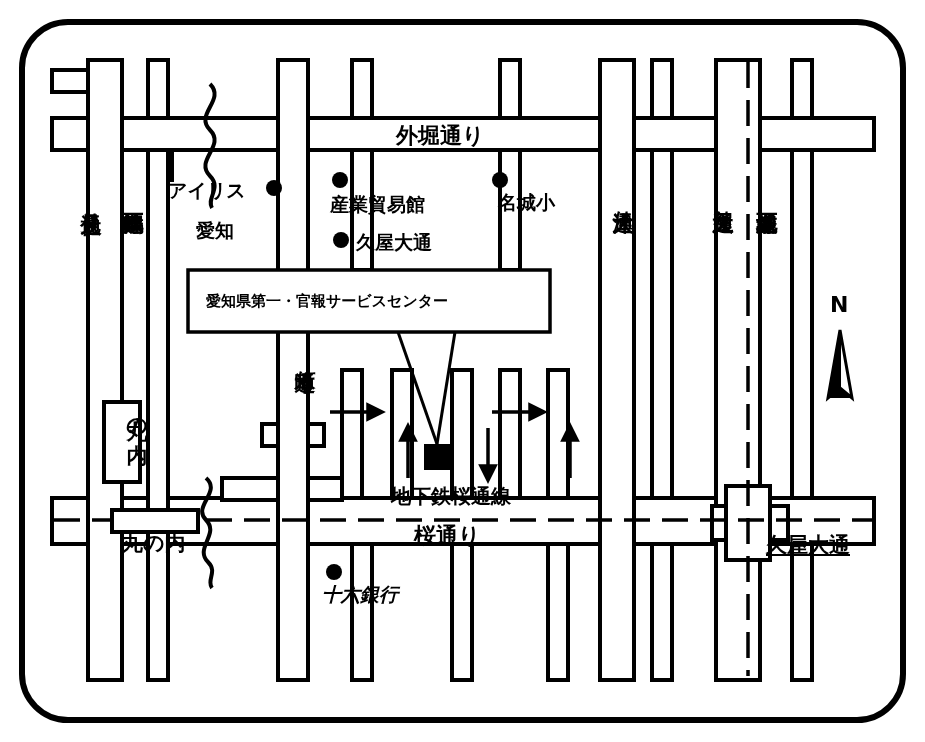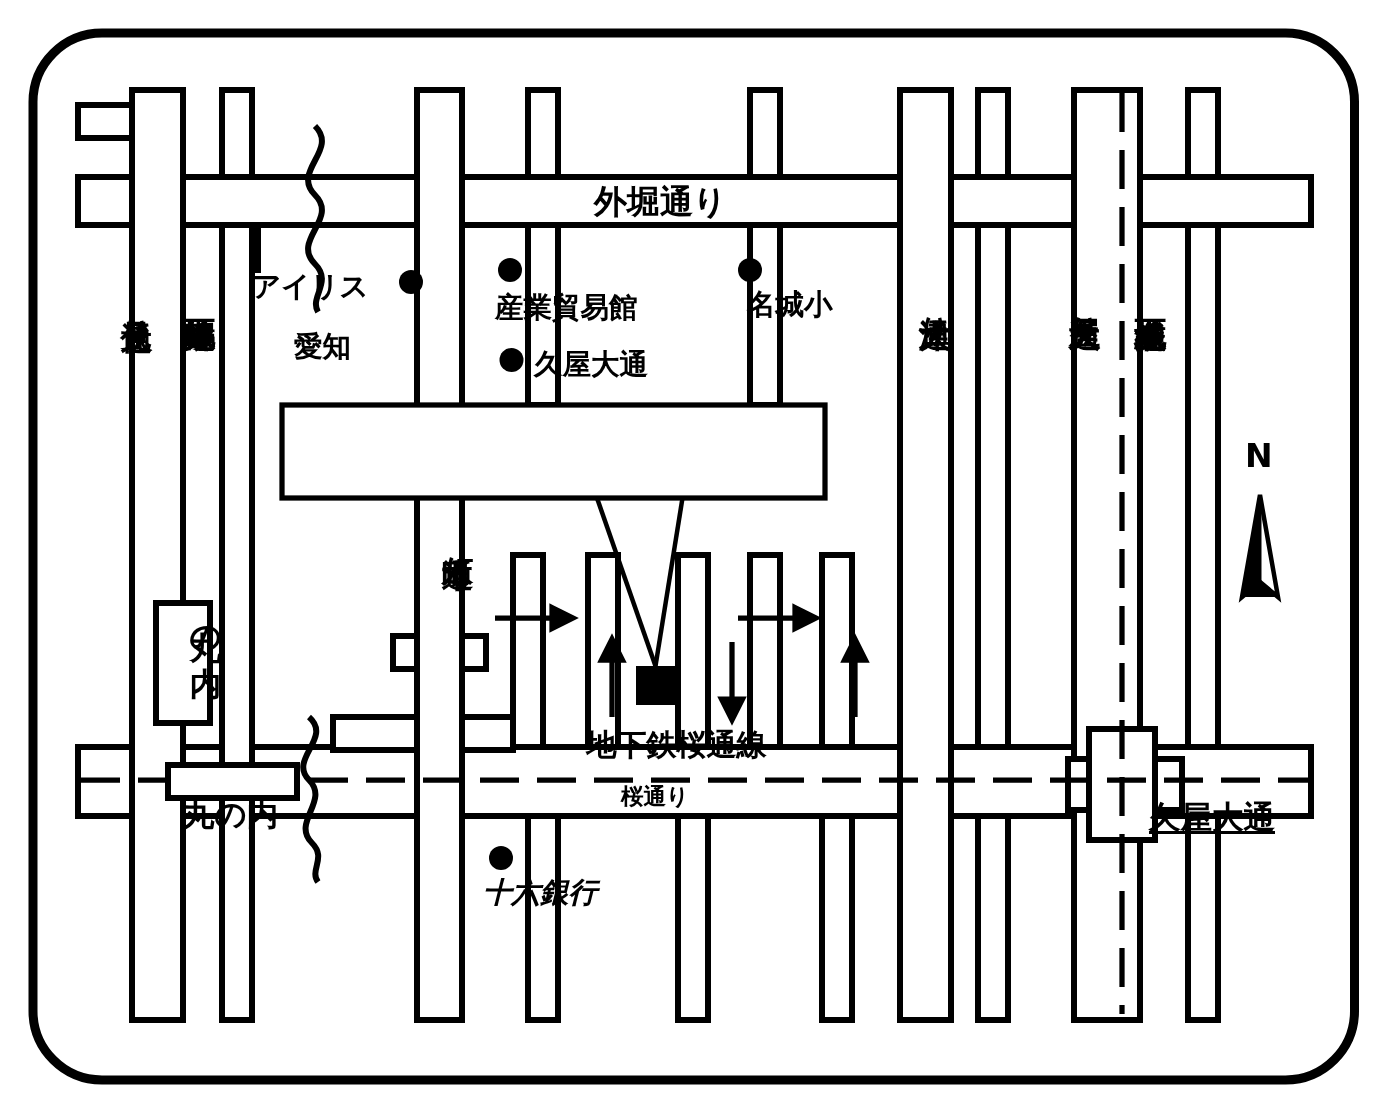--- a/index.html
+++ b/index.html
@@ -188,21 +188,21 @@
     <g>
       <path d="M840 330 L852 398 L840 388 L828 398 Z" fill="#ffffff" stroke="#000" stroke-width="3"></path>
       <path d="M840 388 L852 398 L828 398 Z" fill="#000"></path>
       <path d="M840 330 L840 388" stroke="#000" stroke-width="2" fill="none"></path>
       <path d="M828 398 L840 330 L840 388 Z" fill="#000"></path>
     </g>
   </svg>
 
   <div class="lbl" style="left:396px; top:124px; font-size:22px;">外堀通り</div>
 
-  <div class="lbl" style="left:414px; top:524px; font-size:15px;">桜通り</div>
+  <div class="lbl" style="left:414px; top:524px; font-size:22px;">桜通り</div>
 
   <div class="lbl" style="left:366px; top:486px; font-size:20px;margin-left:25px;">地下鉄桜通線</div>
 
   <div class="lbl vert" style="left:80px; top:198px; font-size:21px;">伏見通り</div>
 
   <div class="lbl vert" style="left:122px; top:196px; font-size:21px;">地下鉄鶴舞線</div>
 
   <div class="lbl vert" style="left:126px; top:404px; font-size:21px;">丸の内</div>
 
   <div class="lbl" style="left:122px; top:532px; font-size:21px;">丸の内</div>
@@ -217,16 +217,17 @@
 
   <div class="lbl" style="left:766px; top:534px; font-size:21px;text-decoration:underline;">久屋大通</div>
 
   <div class="poi-label" style="left:168px; top:178px;font-family:Liberation Mono, monospace;">アイリス</div>
   <div class="poi-label" style="left:196px; top:218px;">愛知</div>
   <div class="poi-label" style="left:330px; top:192px;">産業貿易館</div>
   <div class="poi-label" style="left:498px; top:190px;">名城小</div>
   <div class="poi-label" style="left:356px; top:230px;">久屋大通</div>
   <div class="poi-label" style="left:322px; top:582px;font-style:italic;">十六銀行</div>
 
+  <div class="callout-text" style="left:206px; top:292px;">愛知県第一・官報サービスセンター</div>
 
   <div class="compass-n" style="left:830px; top:292px;">N</div>
 
 </div>
 
 </body></html>

